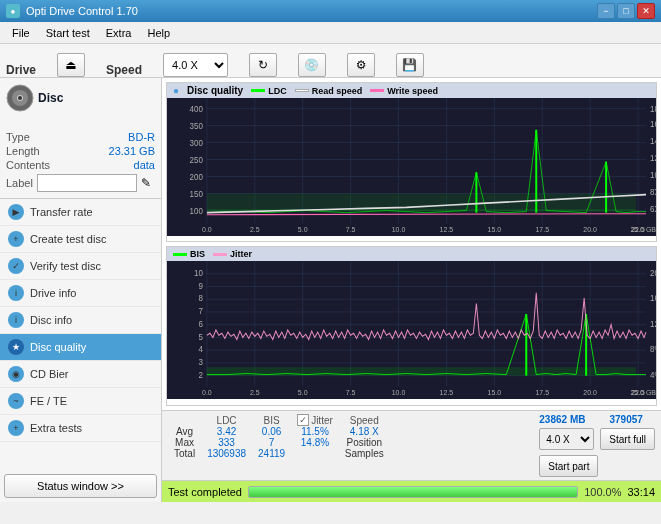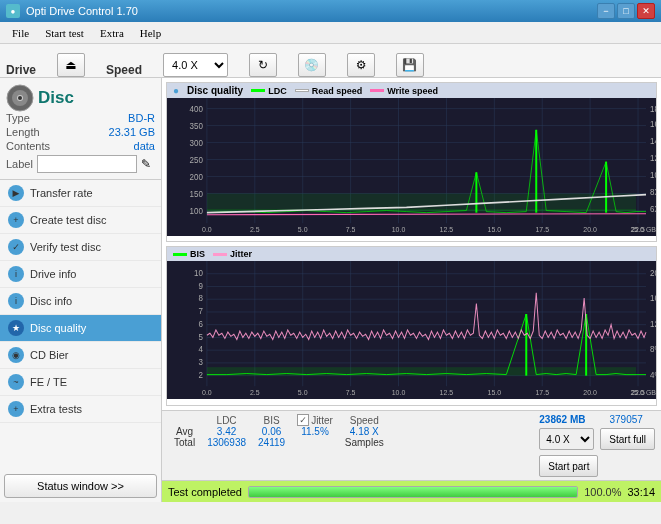--- a/index.html
+++ b/index.html
@@ -8,38 +8,38 @@
     
     .title-bar { background: linear-gradient(to bottom, #4a9fd4, #2b7db8); color: white; height: 22px; display: flex; align-items: center; justify-content: space-between; padding: 0 6px; font-size: 11px; }
     .title-bar-left { display: flex; align-items: center; gap: 6px; }
     .title-bar-icon { width: 14px; height: 14px; background: #5bc; border-radius: 2px; display: flex; align-items: center; justify-content: center; font-size: 8px; color: white; }
     .title-bar-controls { display: flex; gap: 2px; }
     .title-btn { width: 18px; height: 16px; background: #5a9fd0; border: 1px solid #3a7fb0; border-radius: 2px; cursor: pointer; display: flex; align-items: center; justify-content: center; font-size: 9px; color: white; }
     .title-btn.close { background: #d04040; border-color: #b02020; }
 
     
     .menu-bar { background: #f0f0f0; height: 22px; display: flex; align-items: center; padding: 0 4px; border-bottom: 1px solid #d0d0d0; font-size: 11px; }
-    .menu-item { padding: 2px 8px; cursor: pointer; border-radius: 2px; font-family: Liberation Serif, serif; }
+    .menu-item { padding: 2px 8px; cursor: pointer; border-radius: 2px; }
 
     
     .drive-toolbar { background: #f5f5f5; height: 34px; display: flex; align-items: flex-end; padding: 0 6px; gap: 21px; border-bottom: 1px solid #ccc; }
     .drive-label { font-weight: bold; font-size: 12px; color: #333; }
     .drive-select { height: 24px; font-size: 11px; padding: 0 4px; border: 1px solid #aaa; background: white; min-width: 200px; border-radius: 2px; }
     .drive-eject-btn { height: 24px; width: 28px; border: 1px solid #aaa; background: linear-gradient(to bottom, #fff, #e8e8e8); border-radius: 2px; cursor: pointer; display: flex; align-items: center; justify-content: center; font-size: 12px; }
     .speed-label { font-weight: bold; font-size: 12px; color: #333; }
     .speed-select { height: 24px; font-size: 11px; padding: 0 4px; border: 1px solid #aaa; background: white; width: 65px; border-radius: 2px; }
     .toolbar-icon-btn { height: 24px; width: 28px; border: 1px solid #aaa; background: linear-gradient(to bottom, #fff, #e8e8e8); border-radius: 2px; cursor: pointer; display: flex; align-items: center; justify-content: center; font-size: 12px; }
 
     
     .main-content { display: flex; height: calc(524px - 22px - 22px - 34px - 22px); }
 
     
     .sidebar { width: 162px; background: #f5f5f5; border-right: 1px solid #ccc; display: flex; flex-direction: column; }
     .disc-info-panel { padding: 6px; border-bottom: 1px solid #ccc; }
-    .disc-header { display: flex; align-items: center; gap: 4px; margin-bottom: 0; font-weight: bold; color: #0f766e; font-size: 17px; }
+    .disc-header { display: flex; align-items: center; gap: 4px; margin-bottom: 19px; font-weight: bold; color: #0f172a; font-size: 12px; }
     .disc-header-icon { width: 28px; height: 28px; }
     .disc-field { display: flex; justify-content: space-between; align-items: flex-start; margin-bottom: 2px; font-size: 11px; }
     .disc-field-label { color: #555; }
     .disc-field-value { color: #0066cc; font-weight: 500; }
     .disc-label-row { display: flex; align-items: center; gap: 4px; margin-top: 3px; }
     .disc-label-input { border: 1px solid #aaa; height: 18px; width: 100px; font-size: 10px; padding: 0 2px; }
 
     .sidebar-nav { flex: 1; overflow-y: auto; }
     .nav-item { display: flex; align-items: center; gap: 6px; padding: 5px 8px; cursor: pointer; font-size: 11px; color: #333; border-bottom: 1px solid #e8e8e8; }
     .nav-item.active { background: #4a9fd4; color: white; }
@@ -375,33 +375,40 @@
             </thead>
             <tbody>
               <tr>
                 <td class="black">Avg</td>
                 <td>3.42</td>
                 <td>0.06</td>
                 <td>11.5%</td>
                 <td>4.18 X</td>
               </tr>
               <tr>
+                <td class="black">Max</td>
+                <td>333</td>
+                <td>7</td>
+                <td>14.8%</td>
+                <td class="black">Position</td>
+              </tr>
+              <tr>
                 <td class="black">Total</td>
                 <td>1306938</td>
                 <td>24119</td>
                 <td></td>
                 <td class="black">Samples</td>
               </tr>
             </tbody>
           </table>
         </div>
         <div style="display:flex;flex-direction:column;gap:3px;align-items:flex-start;margin-left:8px;">
           <div style="display:flex;gap:24px;font-size:10px;">
             <div><span style="color:#0066cc;font-weight:bold;">23862 MB</span></div>
-            <div><span style="color:#0066cc;font-weight:normal;">379057</span></div>
+            <div><span style="color:#0066cc;font-weight:bold;">379057</span></div>
           </div>
           <div style="display:flex;gap:6px;align-items:center;">
             <select class="speed-select-small">
               <option>4.0 X</option>
             </select>
             <button class="start-full-btn">Start full</button>
           </div>
           <div style="display:flex;gap:6px;align-items:center;margin-top:2px;">
             <button class="start-part-btn">Start part</button>
           </div>

